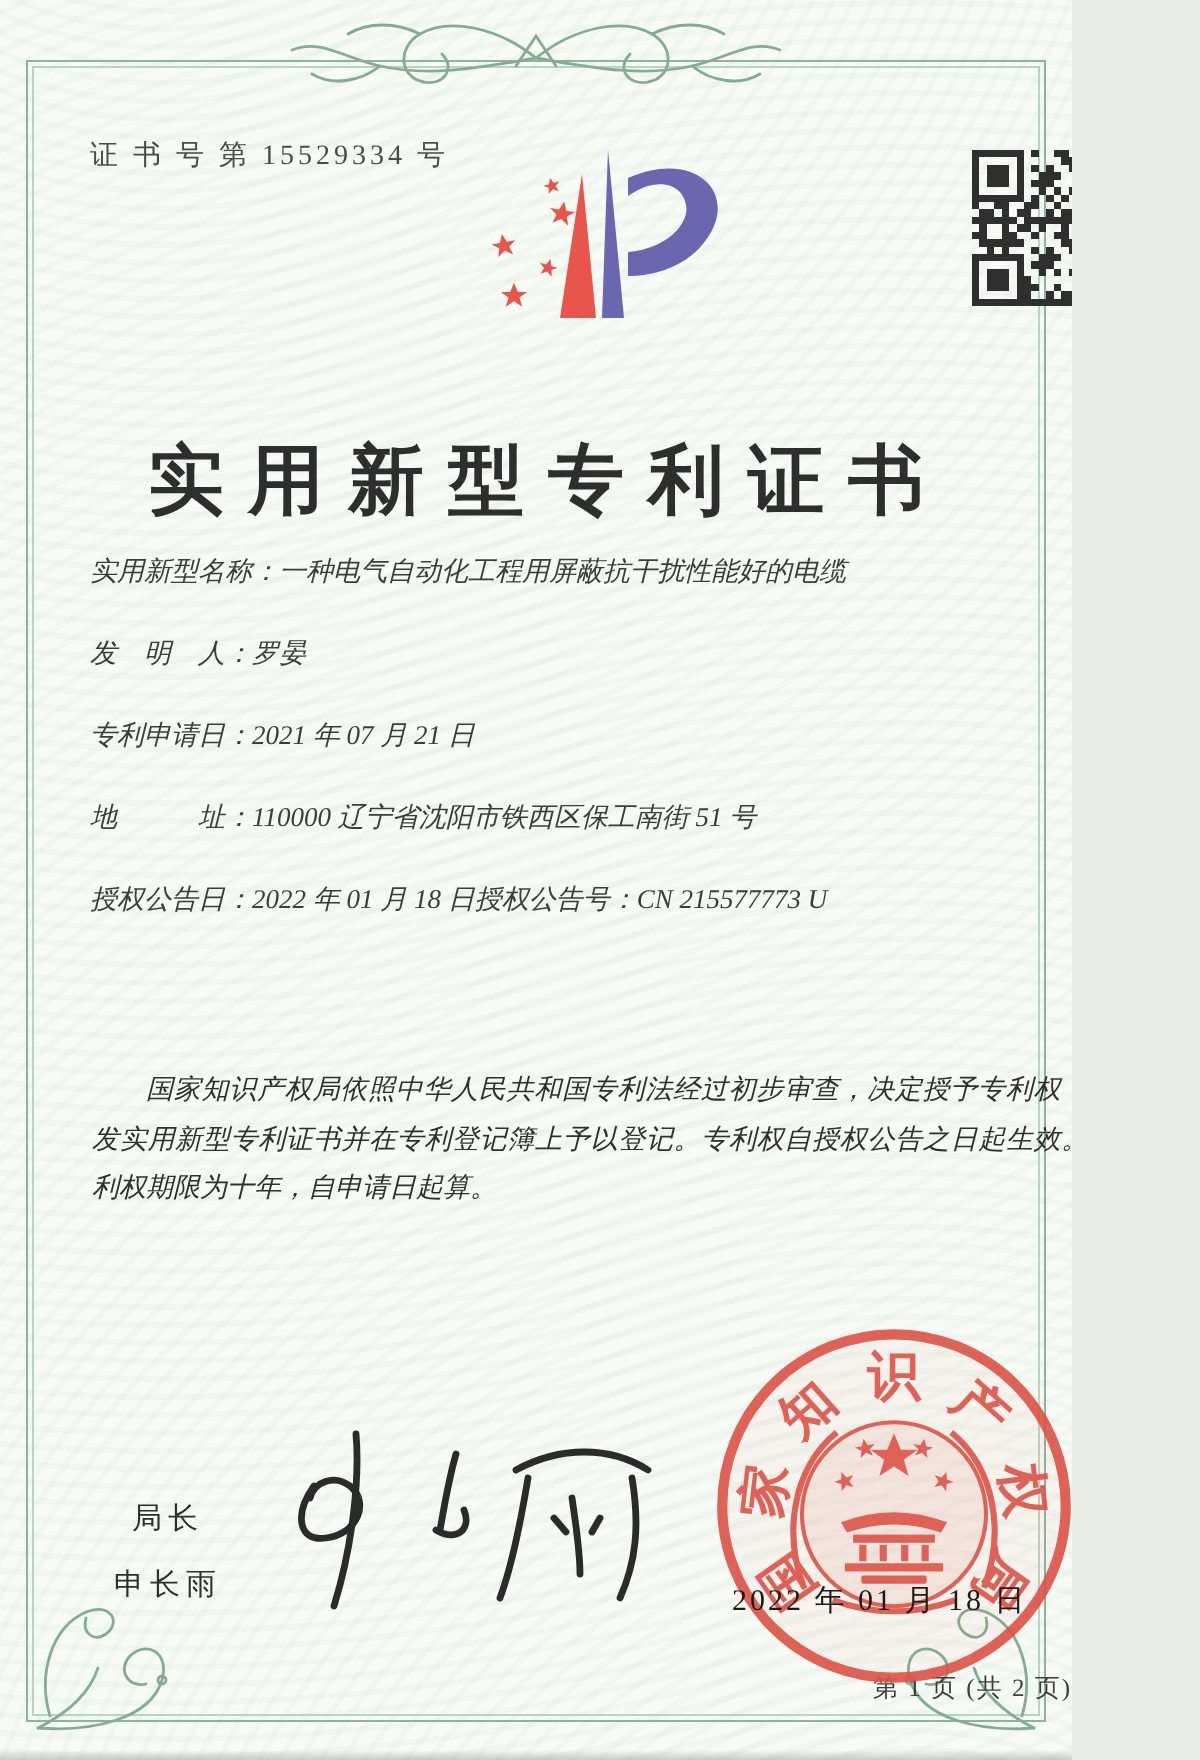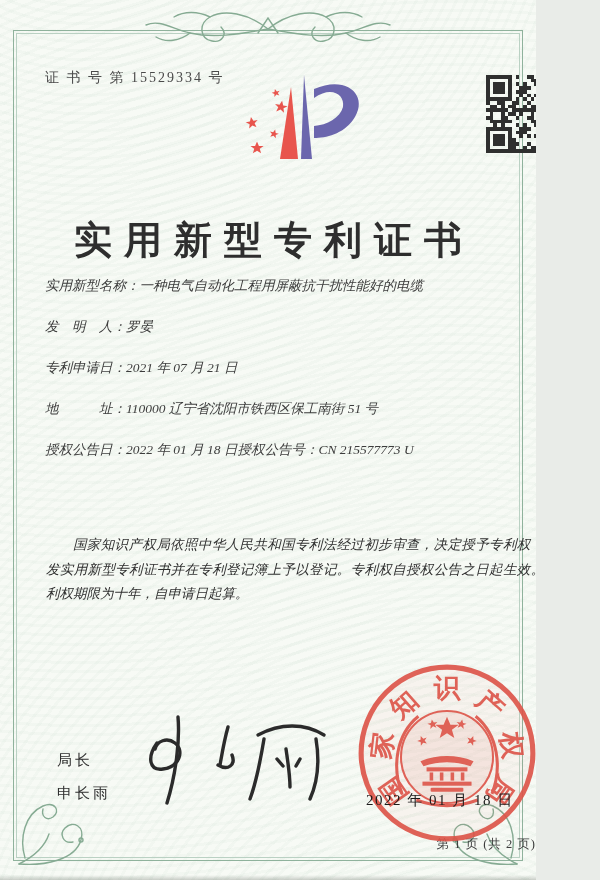--- a/index.html
+++ b/index.html
@@ -20,21 +20,21 @@
   .qr{position:absolute;left:486px;top:75px;}
   .title{position:absolute;top:175px;left:0;width:100%;text-align:center;
     font-size:38px;font-weight:bold;letter-spacing:12px;text-indent:12px;color:#2e2e2e;margin-top:40px;}
   .fields{position:absolute;left:45px;top:276px;width:520px;font-size:13.5px;color:#3c3c3c;font-style:italic;}
   .fields .row{margin-bottom:22px;line-height:19px;white-space:nowrap;}
   .pair2{}
   .paras{position:absolute;left:46px;top:533px;width:512px;font-size:13.5px;font-style:italic;
     line-height:1.82;text-align:justify;color:#2f2f2f;}
   .paras p{margin:0;text-indent:2em;}
   .sig-block{position:absolute;left:57px;top:744px;font-size:15px;letter-spacing:3px;
-    color:#2e2e2e;line-height:33px;}
+    color:#2e2e2e;line-height:33px;text-align:center;}
   .signature{position:absolute;left:138px;top:714px;}
   .seal{position:absolute;left:355px;top:661px;opacity:0.9;z-index:2;}
   .seal-char{font-size:26px;fill:#dd5247;text-anchor:middle;font-weight:bold;}
   .seal-date{position:absolute;left:366px;top:791px;font-size:15px;color:#1b1b1b;
     letter-spacing:1.5px;z-index:4;}
   .footer{position:absolute;left:0;width:100%;top:836px;text-align:right;
     font-size:12.5px;color:#3c3c3c;letter-spacing:1px;}
   .ornament-top{position:absolute;left:50%;top:3px;transform:translateX(-50%);z-index:2;}
   .corner-bl{position:absolute;left:15px;bottom:12px;}
   .corner-br{position:absolute;right:15px;bottom:12px;transform:scale(-1,1);}

